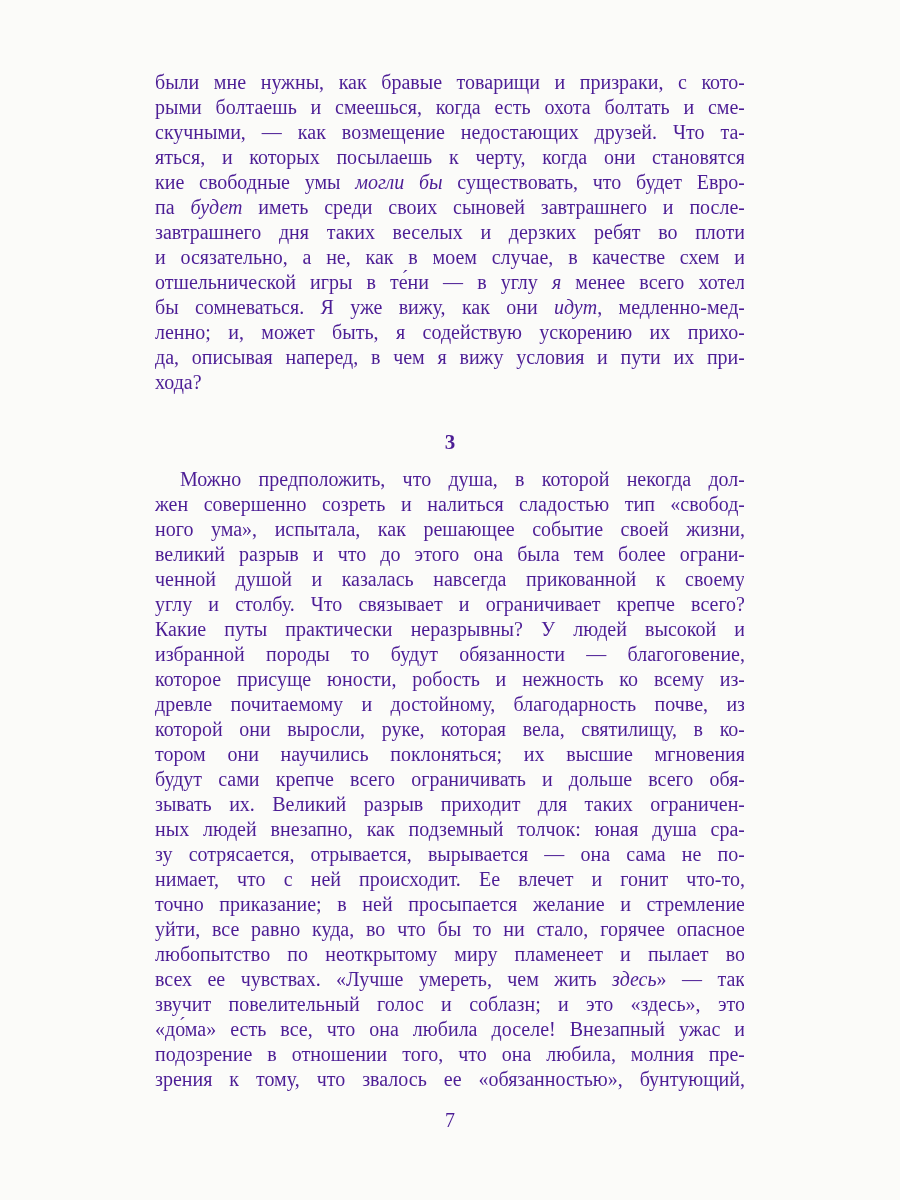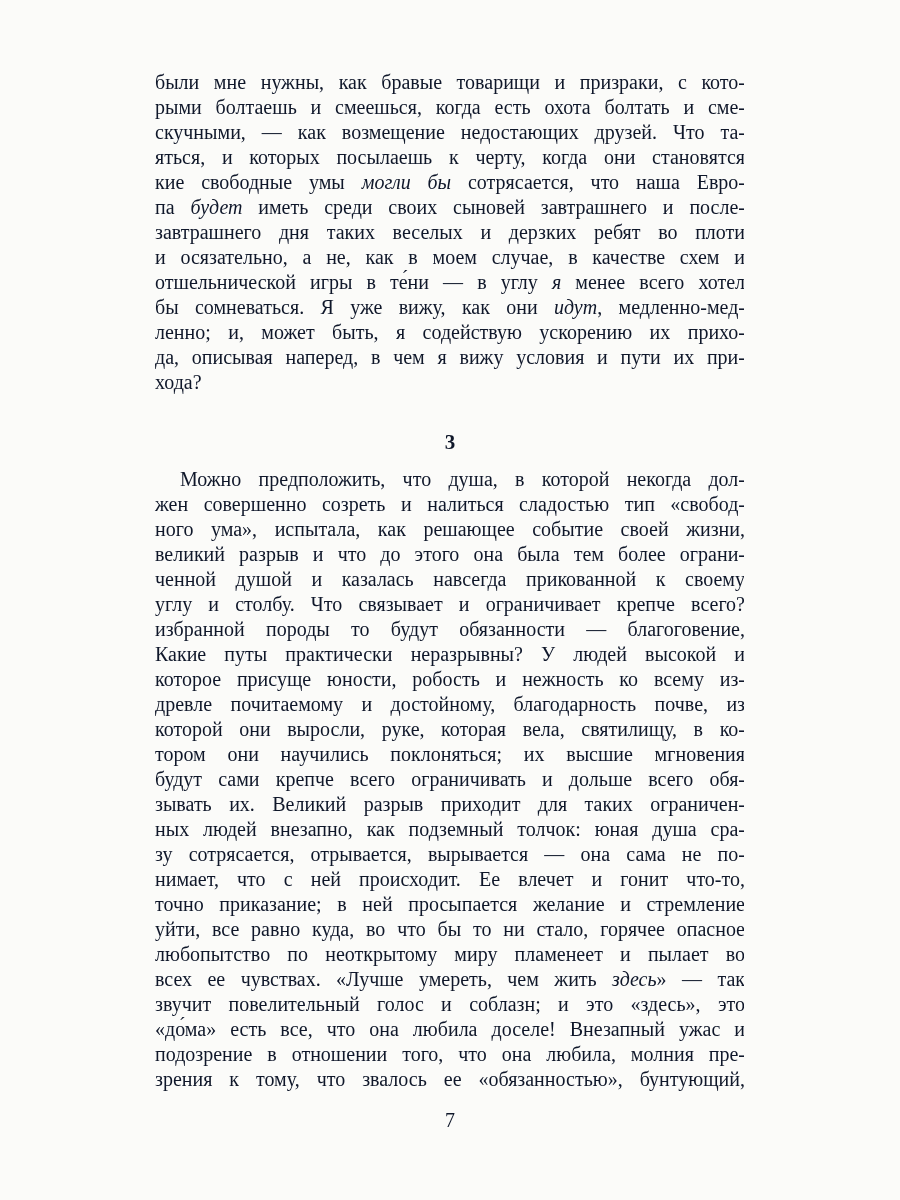--- a/index.html
+++ b/index.html
@@ -6,21 +6,21 @@
     margin: 0;
     padding: 0;
     background: #fbfbf9;
   }
   .book-page {
     position: relative;
     width: 744px;
     height: 1200px;
     background: #fbfbf9;
     font-family: "Liberation Serif", "DejaVu Serif", serif;
-    color: #0f172a;
+    color: #4c1d95;
     overflow: hidden;
   }
   .text-block {
     position: absolute;
     left: 155px;
     top: 70px;
     width: 590px;
   }
   .paragraph { margin: 0; }
   .line {
@@ -57,40 +57,40 @@
 </head>
 <body>
 
 <div class="book-page">
   <div class="text-block">
     <div class="paragraph">
         <div class="line"><span>были мне нужны, как бравые товарищи и призраки, с кото-</span></div>
         <div class="line"><span>рыми болтаешь и смеешься, когда есть охота болтать и сме-</span></div>
         <div class="line"><span>скучными, — как возмещение недостающих друзей. Что та-</span></div>
         <div class="line"><span>яться, и которых посылаешь к черту, когда они становятся</span></div>
-        <div class="line"><span>кие свободные умы </span><span class="em">могли бы</span><span> сотрясается, что наша Евро-</span></div>
+        <div class="line"><span>кие свободные умы </span><span class="em">могли бы</span><span> существовать, что будет Евро-</span></div>
         <div class="line"><span>па </span><span class="em">будет</span><span> иметь среди своих сыновей завтрашнего и после-</span></div>
         <div class="line"><span>завтрашнего дня таких веселых и дерзких ребят во плоти</span></div>
         <div class="line"><span>и осязательно, а не, как в моем случае, в качестве схем и</span></div>
         <div class="line"><span>отшельнической игры в те́ни — в углу </span><span class="em">я</span><span> менее всего хотел</span></div>
         <div class="line"><span>бы сомневаться. Я уже вижу, как они </span><span class="em">идут</span><span>, медленно-мед-</span></div>
         <div class="line"><span>ленно; и, может быть, я содействую ускорению их прихо-</span></div>
         <div class="line"><span>да, описывая наперед, в чем я вижу условия и пути их при-</span></div>
         <div class="line line-left"><span>хода?</span></div>
       </div>
     <div class="section-heading">3</div>
     <div class="paragraph">
         <div class="line line-indent"><span>Можно предположить, что душа, в которой некогда дол-</span></div>
         <div class="line"><span>жен совершенно созреть и налиться сладостью тип «свобод-</span></div>
         <div class="line"><span>ного ума», испытала, как решающее событие своей жизни,</span></div>
         <div class="line"><span>великий разрыв и что до этого она была тем более ограни-</span></div>
         <div class="line"><span>ченной душой и казалась навсегда прикованной к своему</span></div>
         <div class="line"><span>углу и столбу. Что связывает и ограничивает крепче всего?</span></div>
+        <div class="line"><span>Какие путы практически неразрывны? У людей высокой и</span></div>
         <div class="line"><span>избранной породы то будут обязанности — благоговение,</span></div>
-        <div class="line"><span>Какие путы практически неразрывны? У людей высокой и</span></div>
         <div class="line"><span>которое присуще юности, робость и нежность ко всему из-</span></div>
         <div class="line"><span>древле почитаемому и достойному, благодарность почве, из</span></div>
         <div class="line"><span>которой они выросли, руке, которая вела, святилищу, в ко-</span></div>
         <div class="line"><span>тором они научились поклоняться; их высшие мгновения</span></div>
         <div class="line"><span>будут сами крепче всего ограничивать и дольше всего обя-</span></div>
         <div class="line"><span>зывать их. Великий разрыв приходит для таких ограничен-</span></div>
         <div class="line"><span>ных людей внезапно, как подземный толчок: юная душа сра-</span></div>
         <div class="line"><span>зу сотрясается, отрывается, вырывается — она сама не по-</span></div>
         <div class="line"><span>нимает, что с ней происходит. Ее влечет и гонит что-то,</span></div>
         <div class="line"><span>точно приказание; в ней просыпается желание и стремление</span></div>

